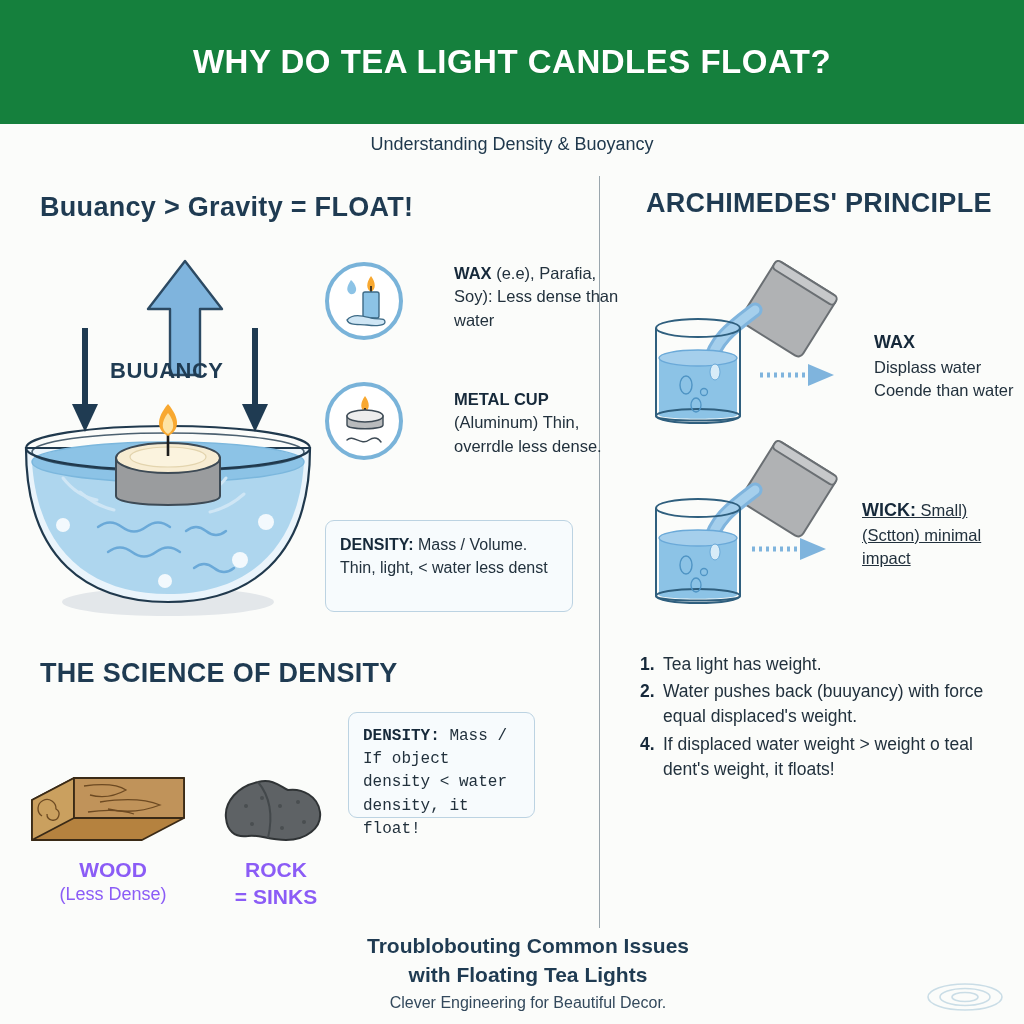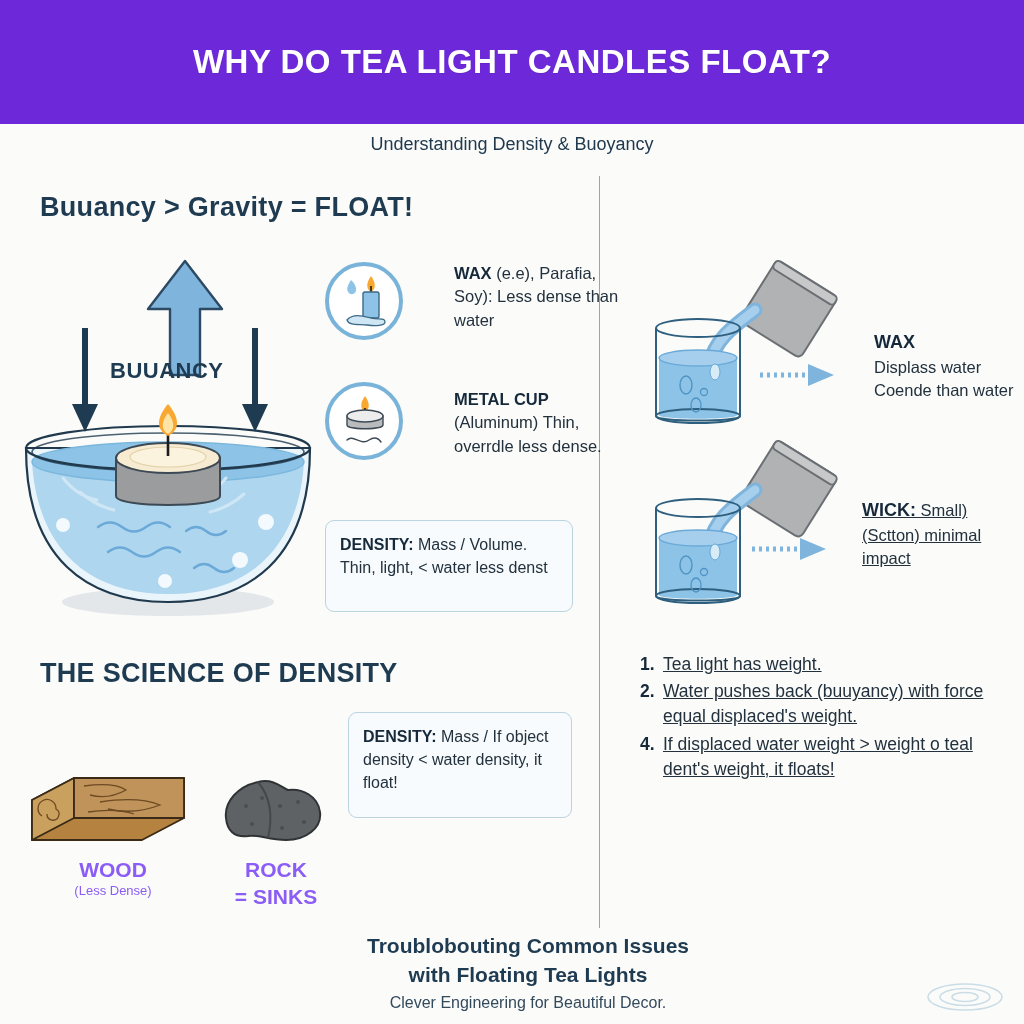--- a/index.html
+++ b/index.html
@@ -9,21 +9,21 @@
     font-family:"Liberation Sans","DejaVu Sans",sans-serif;
     color:#1e3a4c;
     overflow:hidden;
     position:relative;
   }
   #page{position:relative;width:1024px;height:1024px;overflow:hidden;background:#fbfcfa;}
 
   
   .header{
     position:absolute;left:0;top:0;width:1024px;height:124px;
-    background:#6d28d9;
+    background:#15803d;
     display:flex;flex-direction:column;align-items:center;justify-content:center;
   }
   .header .line{
     color:#ffffff;font-weight:bold;letter-spacing:.5px;
     font-size:33px;line-height:1.42;text-align:center;
     text-shadow:0 1px 1px rgba(0,0,0,.08);
   }
   .subtitle{
     position:absolute;left:0;top:134px;width:1024px;text-align:center;
     font-size:18px;color:#20394d;
@@ -57,26 +57,26 @@
 
   .circ{
     position:absolute;width:78px;height:78px;border-radius:50%;
     border:4px solid #79b3d9;background:#ffffff;box-sizing:border-box;
   }
 
   
   #steps{position:absolute;left:640px;top:652px;width:380px;font-size:17.5px;line-height:1.44;color:#22313d;}
   #steps .row{display:flex;margin-bottom:2px;}
   #steps .num{font-weight:bold;width:23px;flex:0 0 23px;color:#16293a;}
-  #steps .txt{flex:1;text-decoration:underline;}
+  #steps .txt{flex:1;}
 
   
   .objlabel{position:absolute;text-align:center;color:#8b5cf6;}
   .objlabel .t1{font-weight:bold;font-size:21px;line-height:1.3;}
-  .objlabel .t2{font-size:13px;line-height:1.3;}
+  .objlabel .t2{font-size:18px;line-height:1.3;}
 
   
   .footer{position:absolute;left:16px;top:932px;width:1024px;text-align:center;}
   .footer .f1{font-weight:bold;font-size:21px;line-height:1.37;color:#1f3b52;}
   .footer .f2{font-size:16px;color:#33495c;margin-top:4px;}
 
   
   #wax-right{left:838px;top:330px;width:186px;}
   #wick-right{left:826px;top:498px;width:198px;text-decoration:underline;}
   .rt-title{font-weight:bold;font-size:18px;color:#16293a;}
@@ -174,20 +174,21 @@
     <path d="M8 48 C14 42 22 54 30 48 C36 44 40 47 42 50" fill="none" stroke="#3d4a55" stroke-width="1.5" stroke-linecap="round"></path>
   </svg>
   <div class="callout" style="left:418px;top:388px;width:182px;">
     <b>METAL CUP</b><span> (Aluminum) Thin, overrdle less dense.</span>
   </div>
 
   <div class="roundbox" style="left:325px;top:520px;width:248px;height:92px;">
     <b>DENSITY:</b><span> Mass / Volume. Thin, light, &lt; water less denst</span>
   </div>
 
+  <div class="sec-h" id="h-archimedes">ARCHIMEDES' PRINCIPLE</div>
 
   <svg class="abs" style="left:642px;top:252px" width="205" height="180" viewBox="0 0 205 180">
 
     <g transform="rotate(32 140 60)">
       <rect x="108" y="18" width="72" height="72" rx="6" fill="#b0b2b4" stroke="#6a6f73" stroke-width="2"></rect>
       <rect x="108" y="18" width="72" height="10" rx="4" fill="#c6c8ca" stroke="#6a6f73" stroke-width="2"></rect>
     </g>
 
     <path d="M113 58 C92 74 72 88 68 112" fill="none" stroke="#7fb4dd" stroke-width="15" stroke-linecap="round"></path>
     <path d="M113 58 C92 74 72 88 68 112" fill="none" stroke="#a5cfec" stroke-width="9" stroke-linecap="round"></path>
@@ -287,21 +288,21 @@
 
   <div class="objlabel" style="left:38px;top:856px;width:150px;">
     <div class="t1">WOOD</div>
     <div class="t2">(Less Dense)</div>
   </div>
   <div class="objlabel" style="left:206px;top:856px;width:140px;">
     <div class="t1">ROCK</div>
     <div class="t1">= SINKS</div>
   </div>
 
-  <div class="roundbox" style="left:348px;top:712px;width:224px;height:106px;">
+  <div class="roundbox" style="left:348px;top:712px;width:187px;height:106px;font-family:Liberation Mono, monospace;">
     <b>DENSITY:</b><span> Mass / If object density &lt; water density, it float!</span>
   </div>
 
   <div class="footer">
     <div class="f1">Troublobouting Common Issues</div>
     <div class="f1">with Floating Tea Lights</div>
     <div class="f2">Clever Engineering for Beautiful Decor.</div>
   </div>
 
   <svg class="abs" style="left:925px;top:980px;opacity:.45" width="80" height="34" viewBox="0 0 80 34">

